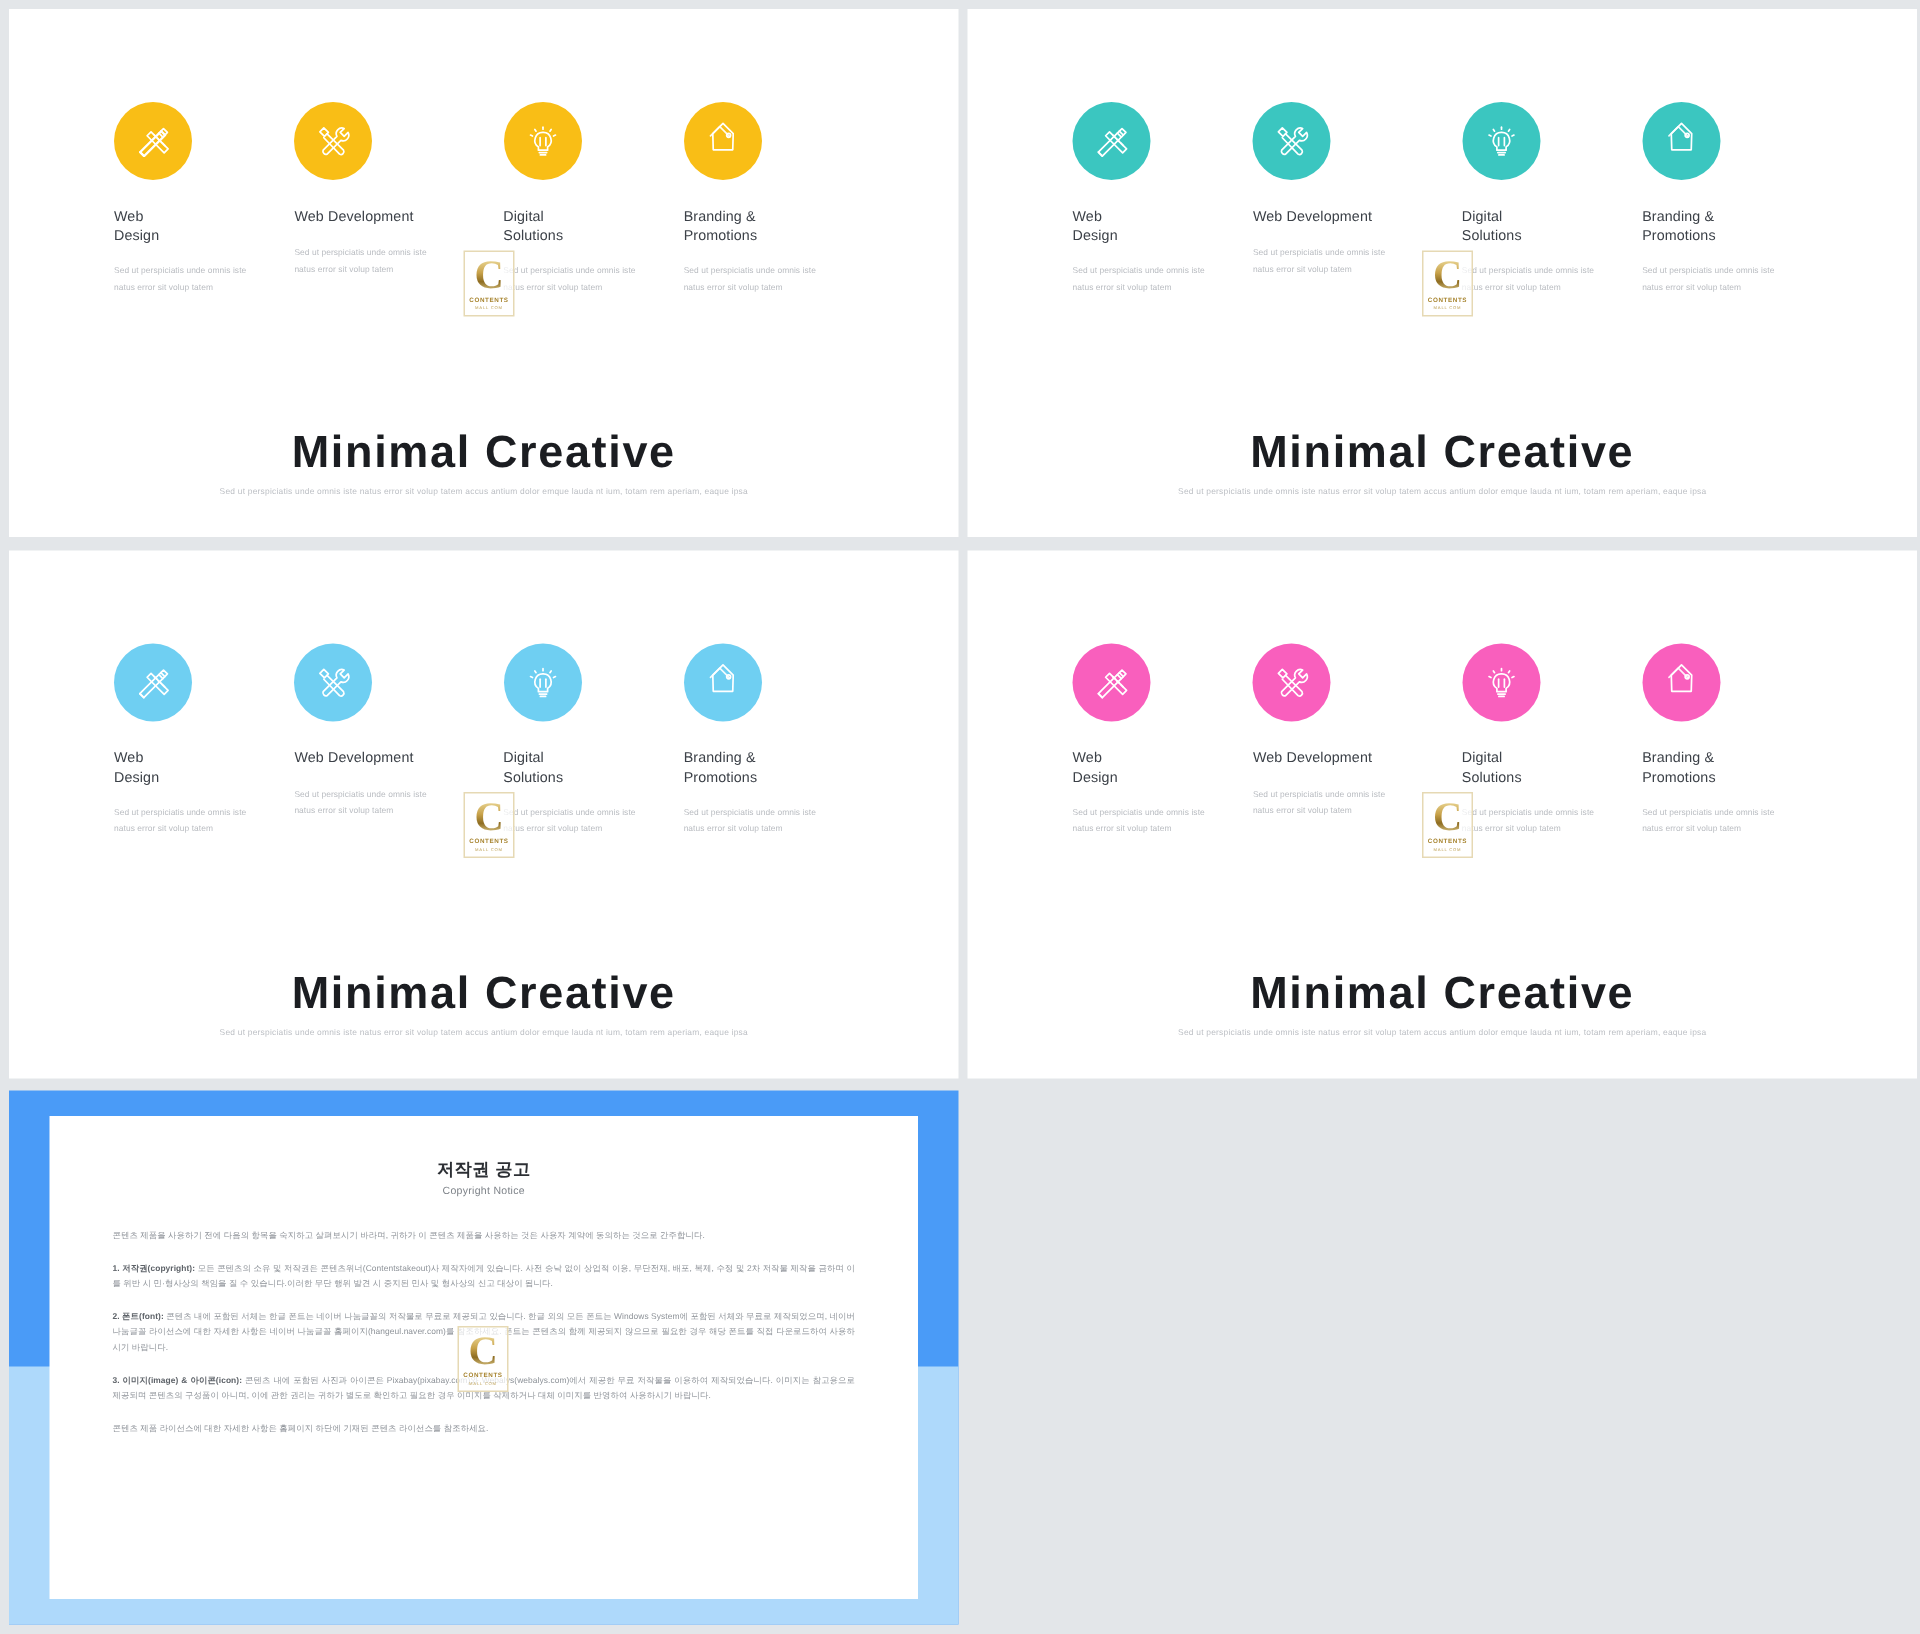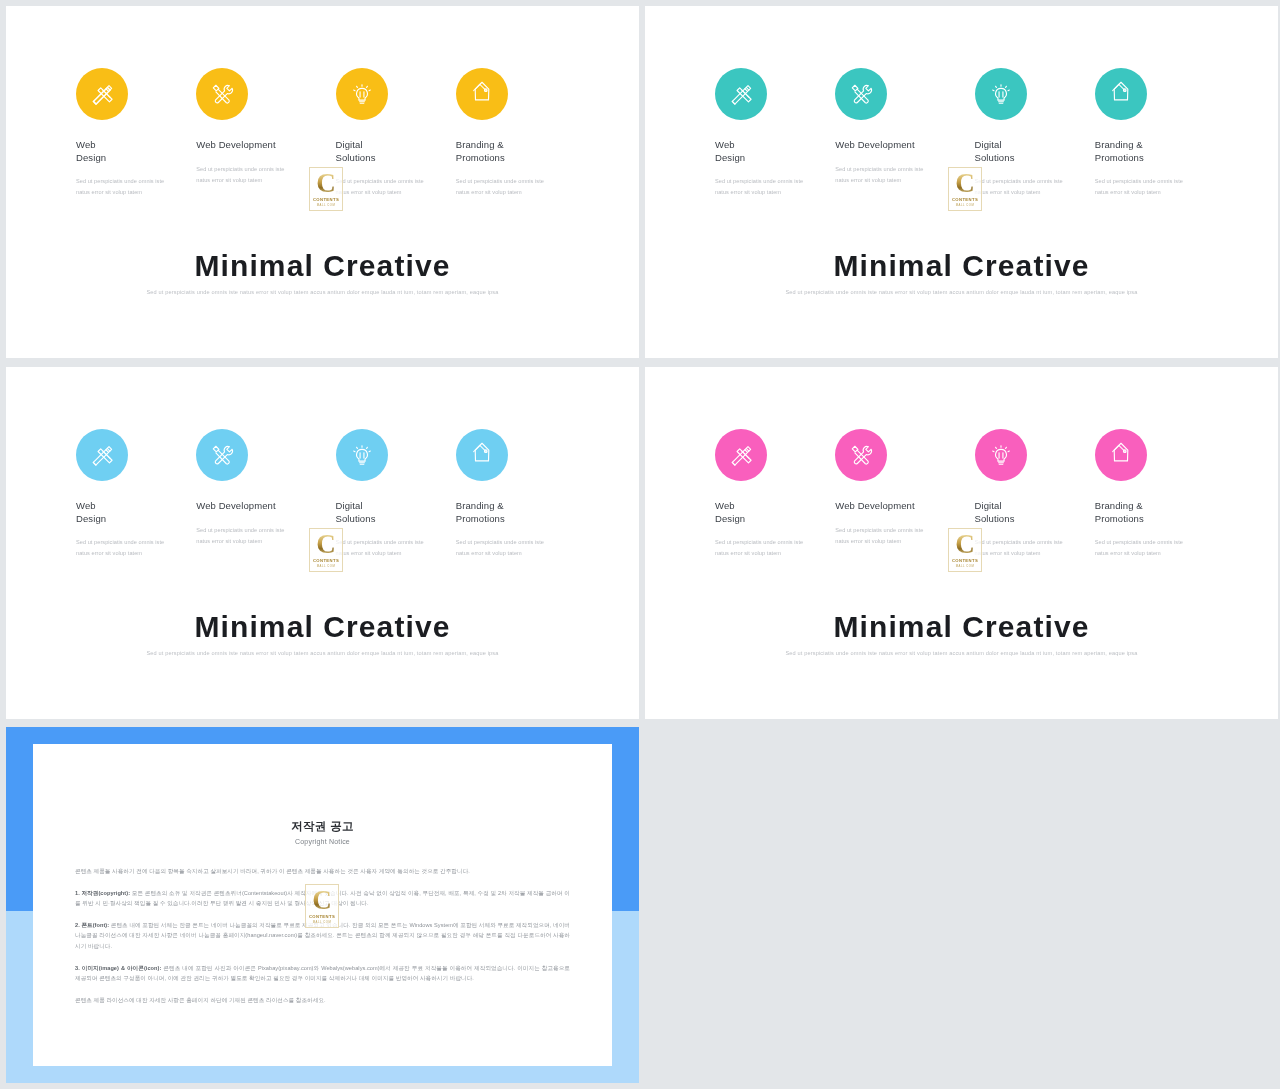--- a/index.html
+++ b/index.html
@@ -72,20 +72,21 @@
     left: 0; right: 0;
     top: 243px;
     text-align: center;
   }
   .headline .big {
     font-size: 30px;
     font-weight: 700;
     color: #1b1d21;
     letter-spacing: 1.1px;
     line-height: 34px;
+    margin-top: 36px;
   }
   .headline .sub {
     margin-top: 6px;
     font-size: 5.6px;
     color: #bcbfc4;
     letter-spacing: .15px;
   }
 
   
   .watermark {
@@ -138,21 +139,20 @@
     width: 579px; height: 322px;
     background: #fff;
     padding: 28px 42px 0 42px;
   }
   .doc-title {
     text-align: center;
     font-size: 11.5px;
     font-weight: 700;
     color: #2c2f34;
     letter-spacing: .3px;
-    margin-top: 47px;
   }
   .doc-subtitle {
     text-align: center;
     font-size: 7px;
     color: #7d8288;
     margin-top: 4px;
     letter-spacing: .2px;
   }
   .doc p {
     font-size: 5.6px;

